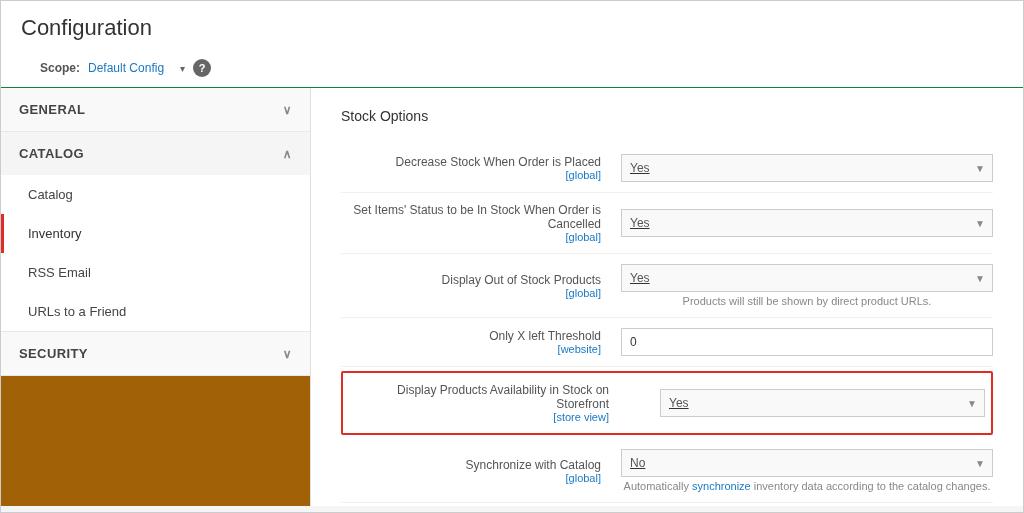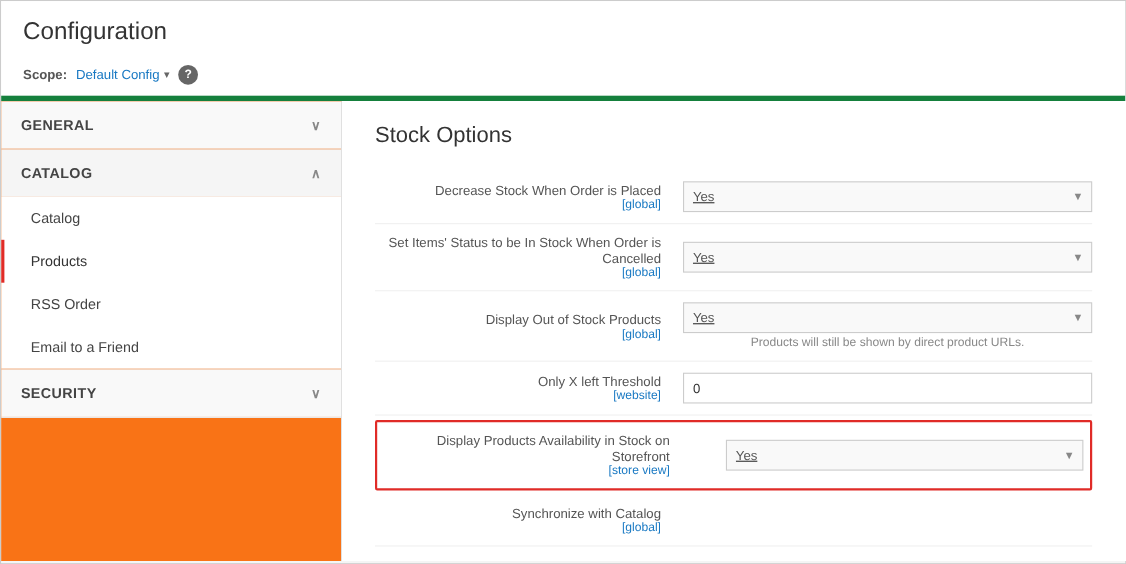--- a/index.html
+++ b/index.html
@@ -1,47 +1,47 @@
 <!DOCTYPE html>
 <html><head>
   <meta charset="utf-8">
   <style>
     * { box-sizing: border-box; margin: 0; padding: 0; }
     body { font-family: 'Segoe UI', Arial, sans-serif; background: #f5f5f5; font-size: 13px; color: #333; }
 
     .page-wrapper { width: 1024px; height: 513px; background: #f5f5f5; overflow: hidden; border: 1px solid #ccc; }
 
     
-    .page-header { background: #fff; padding: 14px 20px 10px 20px; border-bottom: 5px solid #15803d; }
+    .page-header { background: #fff; padding: 14px 20px 10px 20px; border-bottom: 1px solid #15803d; }
     .page-title { font-size: 22px; font-weight: 300; color: #333; margin-bottom: 10px; }
     .scope-bar { display: flex; align-items: center; gap: 8px; padding: 8px 0 0 0; }
-    .scope-label { font-weight: 600; font-size: 12px; color: #555; }
-    .scope-dropdown { display: flex; align-items: center; gap: 4px; cursor: pointer; color: #1979c3; font-size: 12px; }
+    .scope-label { font-weight: 600; font-size: 12px; color: #555; margin-left: 19px; }
+    .scope-dropdown { display: flex; align-items: center; gap: 16px; cursor: pointer; color: #1979c3; font-size: 12px; }
     .scope-dropdown .chevron { font-size: 10px; color: #666; }
     .help-icon { width: 18px; height: 18px; border-radius: 50%; background: #666; color: #fff; font-size: 11px; display: flex; align-items: center; justify-content: center; cursor: pointer; font-weight: bold; }
 
     
     .main-layout { display: flex; height: calc(513px - 95px); }
 
     
-    .sidebar { width: 310px; background: #f97316; border-right: 1px solid #e0e0e0; overflow-y: auto; flex-shrink: 0; }
+    .sidebar { width: 310px; background: #a16207; border-right: 1px solid #e0e0e0; overflow-y: auto; flex-shrink: 0; }
 
     .sidebar-section { border-bottom: 1px solid #e8e8e8; }
     .sidebar-section-header { display: flex; align-items: center; justify-content: space-between; padding: 14px 18px; cursor: pointer; background: #f9f9f9; font-size: 13px; font-weight: 700; color: #444; letter-spacing: 0.03em; }
     .sidebar-section-header .chevron { font-size: 12px; color: #888; }
     .sidebar-section-header.active { background: #f5f5f5; }
 
     .sidebar-items { background: #fff; }
     .sidebar-item { display: flex; align-items: center; padding: 12px 18px 12px 24px; cursor: pointer; font-size: 13px; color: #444; border-left: 3px solid transparent; }
     .sidebar-item.active { border-left-color: #e02b27; color: #333; font-weight: 500; }
 
     
     .content-area { flex: 1; padding: 20px 30px; overflow-y: auto; background: #fff; }
 
-    .section-title { font-size: 20px; font-weight: 300; color: #333; margin-bottom: 20px; }
+    .section-title { font-size: 14px; font-weight: 300; color: #333; margin-bottom: 20px; }
 
     
     .form-table { width: 100%; }
     .form-row { display: flex; align-items: center; padding: 10px 0; border-bottom: 1px solid #f0f0f0; }
     .form-row.highlighted { border: 2px solid #e02b27; padding: 10px 6px; margin: 4px 0; border-radius: 2px; gap: 31px; }
     .form-label { width: 280px; text-align: right; padding-right: 20px; font-size: 12px; color: #555; flex-shrink: 0; }
     .form-label .scope { display: block; color: #1979c3; font-size: 11px; }
     .form-control { flex: 1; }
     .form-select { width: 100%; padding: 6px 30px 6px 8px; border: 1px solid #ccc; background: #f9f9f9; color: #555; font-size: 12px; appearance: none; -webkit-appearance: none; cursor: pointer; position: relative; }
     .select-wrapper { position: relative; display: flex; align-items: center; text-decoration: underline; }
@@ -81,27 +81,27 @@
       <div class="sidebar-section">
         <div class="sidebar-section-header active">
           <span>CATALOG</span>
           <span class="chevron">∧</span>
         </div>
         <div class="sidebar-items">
           <div class="sidebar-item">
             <span>Catalog</span>
           </div>
           <div class="sidebar-item active">
-            <span>Products</span>
+            <span>Inventory</span>
           </div>
           <div class="sidebar-item">
-            <span>RSS Order</span>
+            <span>RSS Email</span>
           </div>
           <div class="sidebar-item">
-            <span>Email to a Friend</span>
+            <span>URLs to a Friend</span>
           </div>
         </div>
       </div>
 
       <div class="sidebar-section">
         <div class="sidebar-section-header">
           <span>SECURITY</span>
           <span class="chevron">∨</span>
         </div>
       </div>
@@ -178,19 +178,27 @@
               </select>
             </div>
           </div>
         </div>
 
         <div class="form-row">
           <div class="form-label">
             Synchronize with Catalog
             <span class="scope">[global]</span>
           </div>
+          <div class="form-control">
+            <div class="select-wrapper">
+              <select class="form-select">
+                <option>No</option><option>Yes</option>
+              </select>
+            </div>
+            <div class="form-note">Automatically <a>synchronize</a> inventory data according to the catalog changes.</div>
+          </div>
         </div>
 
       </div>
     </div>
 
   </div>
 </div>
 
 </body></html>

